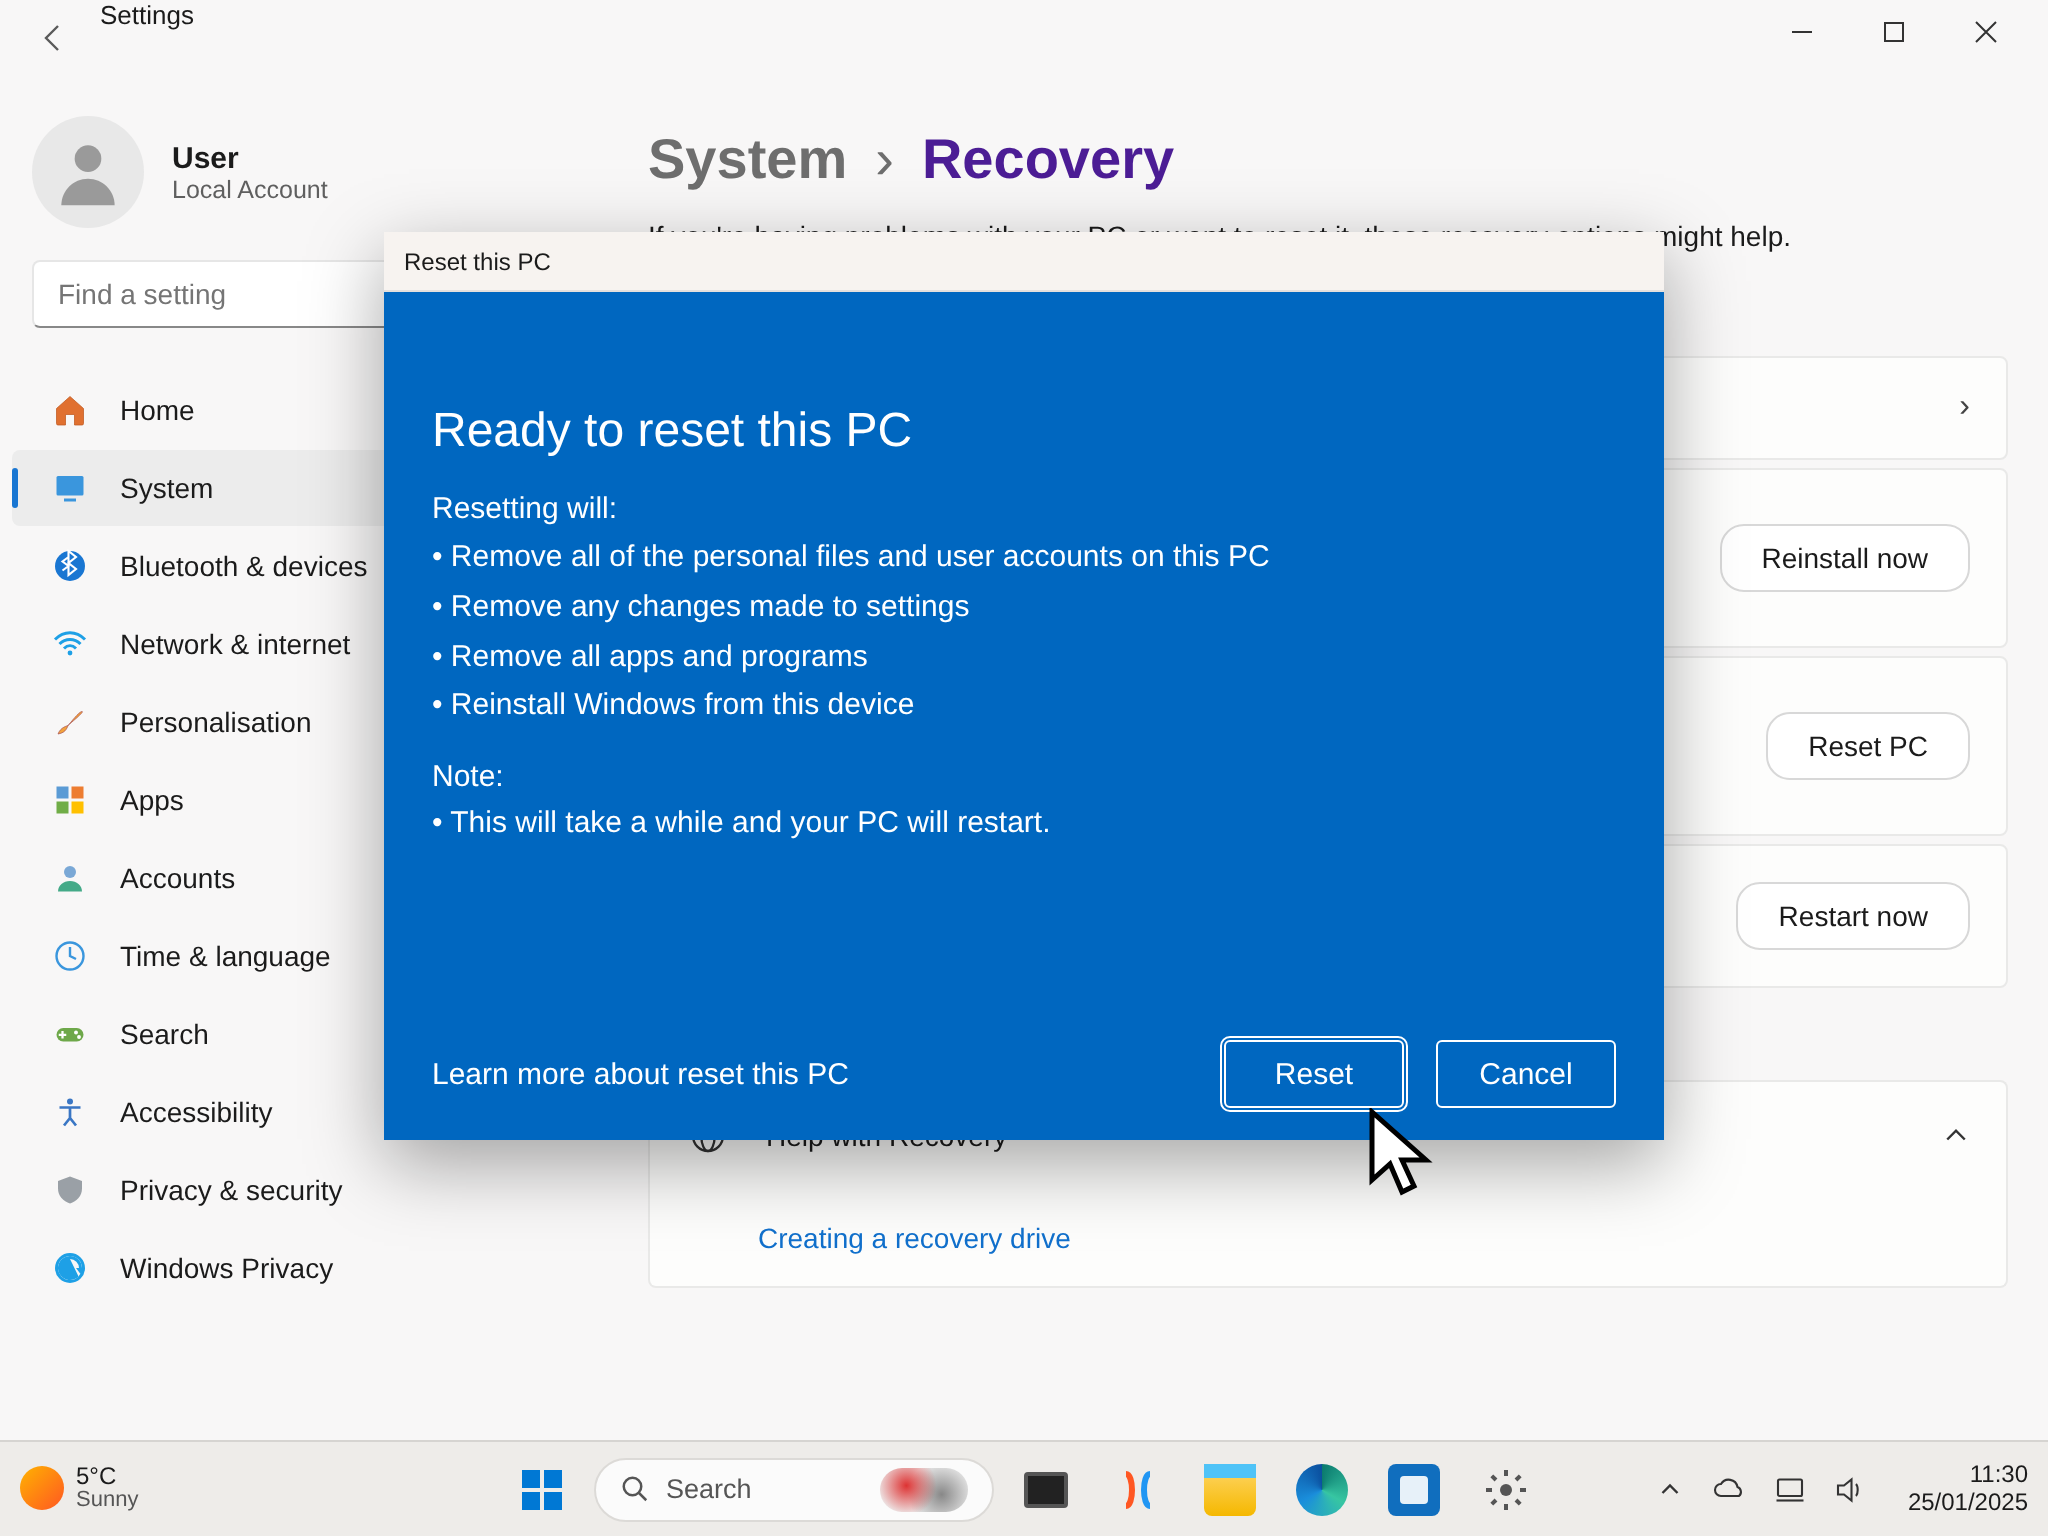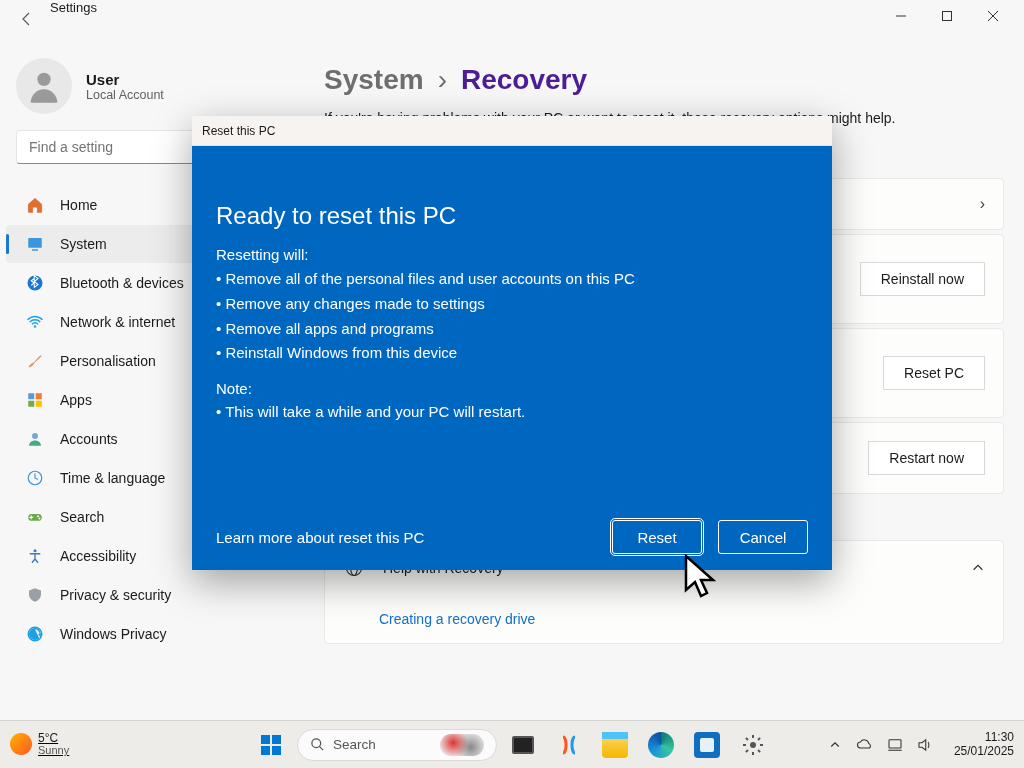--- a/index.html
+++ b/index.html
@@ -28,21 +28,21 @@
   .breadcrumb { display:flex; align-items:center; gap:14px; font-size:28px; margin-bottom:14px; }
   .crumb-parent { color:#6e6e6e; font-weight:600; }
   .crumb-sep { color:#6e6e6e; font-weight:300; }
   .crumb-current { color:#4c1d95; font-weight:600; }
   .intro-text { font-size:14px; color:#1b1b1b; margin-bottom:28px; }
   .section-title { font-size:14px; font-weight:600; margin:22px 0 8px 2px; color:#1b1b1b; }
   .setting-card { background:#fdfdfc; border:1px solid #e9e9e8; border-radius:4px; padding:16px 18px; display:flex; align-items:center; gap:18px; margin-bottom:4px; }
   .setting-card .card-icon { width:22px; height:22px; display:flex; align-items:center; justify-content:center; color:#333; }
   .card-body { flex:1; }
   .card-title { font-size:14px; color:#1b1b1b; }
-  .card-btn { background:#fff; border:1px solid #d8d8d8; border-radius:0; padding:8px 20px; font-size:14px; color:#1b1b1b; }
+  .card-btn { background:#fff; border:1px solid #d8d8d8; border-radius:12px; padding:8px 20px; font-size:14px; color:#1b1b1b; }
   .card-chevron { color:#444; }
   .help-links { }
   .help-link { color:#1170cc; font-size:14px; padding:16px 20px 16px 54px; }
   
   .modal { position:absolute; left:192px; top:116px; width:640px; height:454px; background:#fff; box-shadow:0 12px 36px rgba(0,0,0,0.35); display:flex; flex-direction:column; }
   .modal-title { height:30px; background:#f7f3f0; font-size:12px; color:#1b1b1b; display:flex; align-items:center; padding:0 10px; border-bottom:1px solid #e4e0dd; }
   .modal-body { flex:1; background:#0067c0; color:#fff; padding:20px 24px 16px 24px; display:flex; flex-direction:column; }
   .modal-heading { font-size:24px; font-weight:400; margin-bottom:16px;margin-top:36px; }
   .modal-sub { font-size:15px; margin-bottom:4px; }
   .modal-list { font-size:15px; line-height:1.65; }
@@ -51,21 +51,21 @@
   .learn-link { font-size:15px; color:#fff; }
   .modal-btns { margin-left:auto; display:flex; gap:16px; }
   .modal-btn { width:90px; height:34px; background:#0067c0; border:1.5px solid #fff; color:#fff; font-size:15px; border-radius:3px; display:flex; align-items:center; justify-content:center; }
   .modal-btn.primary { outline:1px solid #fff; outline-offset:1px; }
   
   .cursor { position:absolute; left:683px; top:554px; pointer-events:none; }
   
   .taskbar { position:absolute; left:0; bottom:0; width:1024px; height:48px; background:#eeece9; border-top:1px solid #d6d4d1; display:flex; align-items:center; }
   .tb-weather { display:flex; align-items:center; gap:6px; padding:0 10px; }
   .tb-weather-icon { width:22px; height:22px; border-radius:50%; background:linear-gradient(135deg,#ffb300,#ff5722); }
-  .tb-weather-text { display:flex; flex-direction:column; line-height:1.05;text-decoration:underline; }
+  .tb-weather-text { display:flex; flex-direction:column; line-height:1.05; }
   .tb-temp { font-size:12px; color:#1b1b1b; }
   .tb-cond { font-size:11px; color:#555; }
   .tb-center { position:absolute; left:50%; transform:translateX(-50%); display:flex; align-items:center; gap:6px; }
   .tb-icon { width:40px; height:40px; display:flex; align-items:center; justify-content:center; border-radius:4px; }
   .tb-search { width:200px; height:32px; background:#fbfbfb; border:1px solid #dcdad7; border-radius:16px; display:flex; align-items:center; padding:0 12px; gap:8px; font-size:13.5px; color:#555; }
   .tb-search .srch-deco { margin-left:auto; width:44px; height:22px; border-radius:11px; background:radial-gradient(circle at 30% 40%, #d33, transparent 45%), radial-gradient(circle at 70% 60%, #888, transparent 50%), #eee; }
   .app-ico { width:26px; height:26px; border-radius:4px; }
   .tb-right { margin-left:auto; display:flex; align-items:center; gap:12px; padding-right:10px; }
   .tray-ico { width:18px; height:18px; display:flex; align-items:center; justify-content:center; color:#333; }
   .tb-clock { display:flex; flex-direction:column; align-items:flex-end; line-height:1.1; font-size:12px; color:#1b1b1b; padding-left:8px; }

